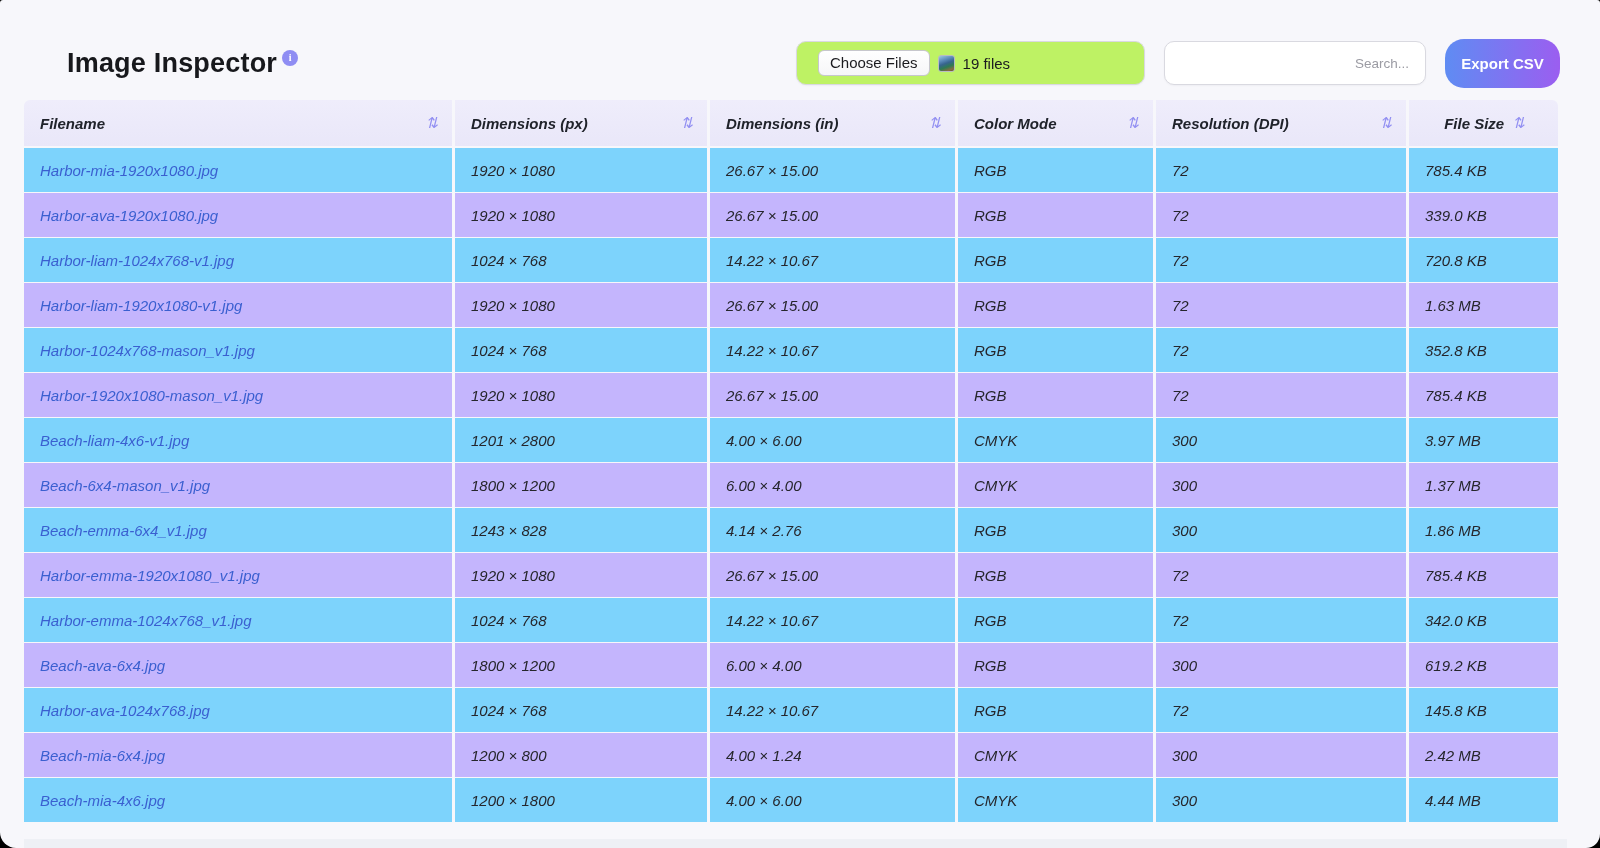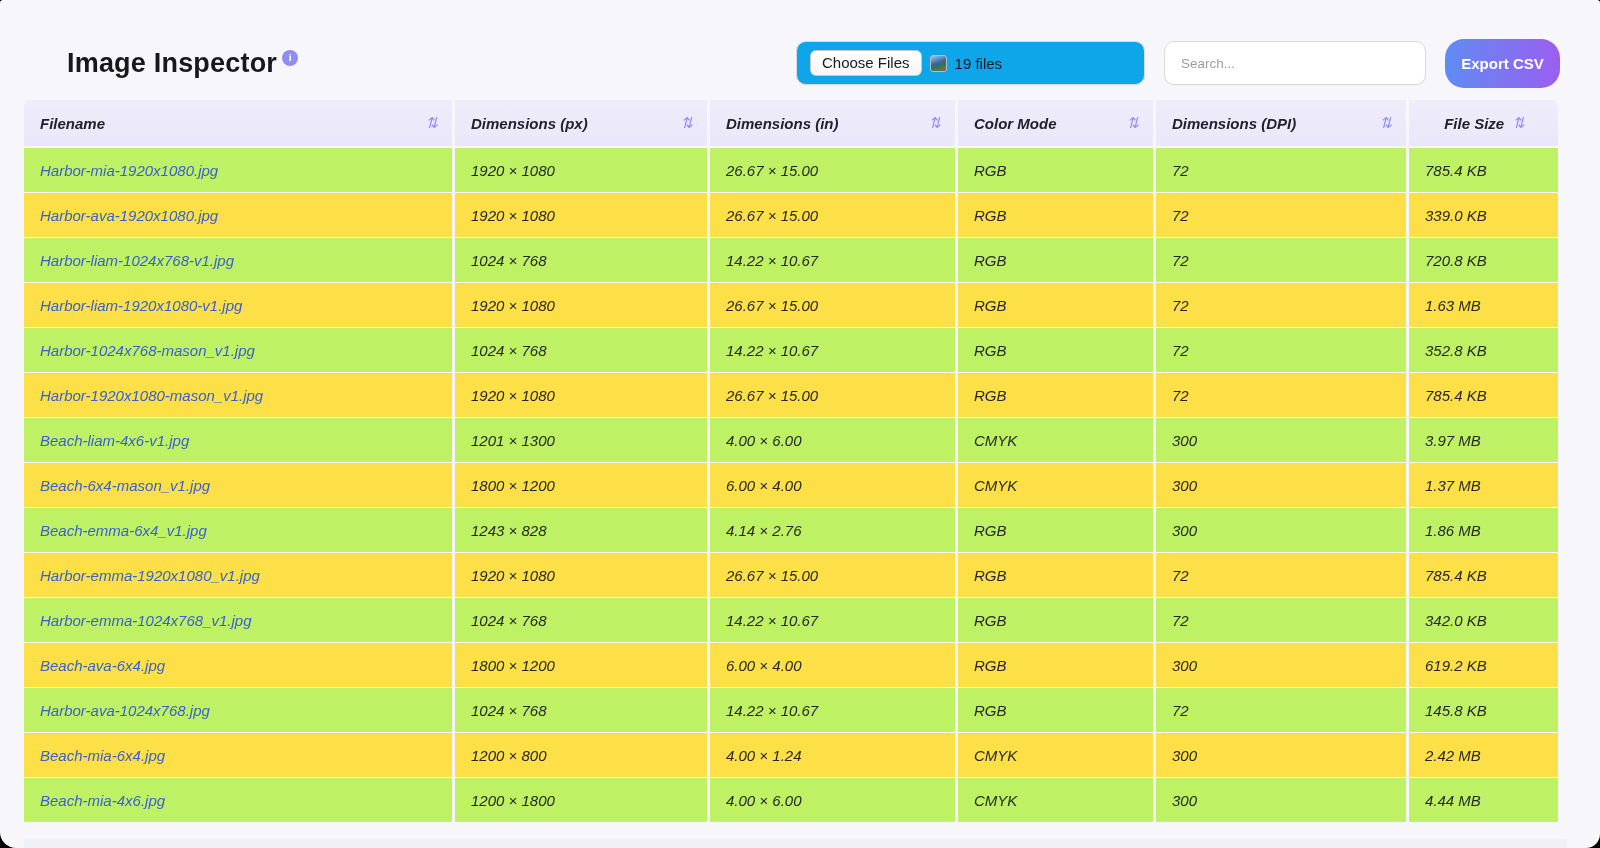--- a/index.html
+++ b/index.html
@@ -30,23 +30,23 @@
     width: 16px; height: 16px; border-radius: 50%;
     background: #8f8df3; color: #fff;
     font-size: 10px; font-weight: 700; font-family: "Liberation Serif", serif;
     display: flex; align-items: center; justify-content: center;
     margin-top: 2px;
   }
   .controls { margin-left: auto; display: flex; align-items: center; gap: 19px; }
 
   .file-control {
     width: 349px; height: 44px;
-    background: #0ea5e9; border: 1px solid #d9d9e0; border-radius: 10px;
+    background: #bef264; border: 1px solid #d9d9e0; border-radius: 10px;
     display: flex; align-items: center; gap: 8px;
-    padding-left: 13px; box-shadow: 0 1px 2px rgba(30,30,60,.04);
+    padding-left: 21px; box-shadow: 0 1px 2px rgba(30,30,60,.04);
   }
   .choose-files-btn {
     border: 1px solid #c7c7cd; border-radius: 6px;
     background: linear-gradient(#ffffff, #f6f6f8);
     padding: 3px 11px 4px; font-size: 15px; color: #1b1b1f;
     font-family: "Liberation Sans", sans-serif; cursor: pointer;
   }
   .file-thumb {
     width: 17px; height: 17px; border-radius: 3px;
     border: 1px solid #b9bcc2;
@@ -54,20 +54,21 @@
       linear-gradient(160deg, #9ec7e2 0%, #5a89b8 30%, #37648f 48%, #2e7a52 68%, #8a6a41 88%, #5f4a2e 100%);
   }
   .files-count { font-size: 15px; color: #1b1b1f; }
 
   .search-input {
     width: 262px; height: 44px;
     background: #fff; border: 1px solid #d9d9e0; border-radius: 10px;
     padding: 0 16px; font-size: 13.5px; color: #2a2a30;
     font-family: "Liberation Sans", sans-serif; outline: none;
     box-shadow: 0 1px 2px rgba(30,30,60,.04);
+    text-align: right;
   }
   .search-input::placeholder { color: #9b9ba3; }
 
   .export-btn {
     width: 115px; height: 49px;
     border: none; border-radius: 19px;
     background: linear-gradient(90deg, #5f8cf3 0%, #9b5ef0 100%);
     color: #fff; font-size: 15px; font-weight: 700;
     font-family: "Liberation Sans", sans-serif; cursor: pointer;
   }
@@ -91,22 +92,22 @@
   .th:last-child  { border-radius: 0 6px 0 0; justify-content: center; }
   .sort-icon { color: #928ff2; font-size: 15px; font-weight: 400; margin-left: 8px; }
 
   .trow { height: 44px; margin-bottom: 1px; }
   .trow .td {
     display: flex; align-items: center;
     padding: 0 14px 0 16px;
     font-size: 15px; color: #26262c;
     overflow: hidden; white-space: nowrap;
   }
-  .trow.odd  .td { background: #bef264; }
-  .trow.even .td { background: #fde047; }
+  .trow.odd  .td { background: #7dd3fc; }
+  .trow.even .td { background: #c4b5fd; }
   .file-link { color: #3a5fd0; text-decoration: none; cursor: pointer; }
 
   .partial-row {
     height: 10px; margin-top: 17px;
     background: #eef0f5;
   }
 </style>
 </head>
 <body>
 
@@ -143,21 +144,21 @@
       </div>
       <div class="th">
         <span>Dimensions (in)</span>
         <span class="sort-icon">⇅</span>
       </div>
       <div class="th">
         <span>Color Mode</span>
         <span class="sort-icon">⇅</span>
       </div>
       <div class="th">
-        <span>Dimensions (DPI)</span>
+        <span>Resolution (DPI)</span>
         <span class="sort-icon">⇅</span>
       </div>
       <div class="th">
         <span>File Size</span>
         <span class="sort-icon">⇅</span>
       </div>
     </div>
 
     <div id="table-body">
   <div class="grid-row trow odd">
@@ -223,21 +224,21 @@
     <div class="td">26.67 × 15.00</div>
     <div class="td">RGB</div>
     <div class="td">72</div>
     <div class="td">785.4 KB</div>
   </div>
 
   <div class="grid-row trow odd">
     <div class="td">
       <a class="file-link">Beach-liam-4x6-v1.jpg</a>
     </div>
-    <div class="td">1201 × 1300</div>
+    <div class="td">1201 × 2800</div>
     <div class="td">4.00 × 6.00</div>
     <div class="td">CMYK</div>
     <div class="td">300</div>
     <div class="td">3.97 MB</div>
   </div>
 
   <div class="grid-row trow even">
     <div class="td">
       <a class="file-link">Beach-6x4-mason_v1.jpg</a>
     </div>

